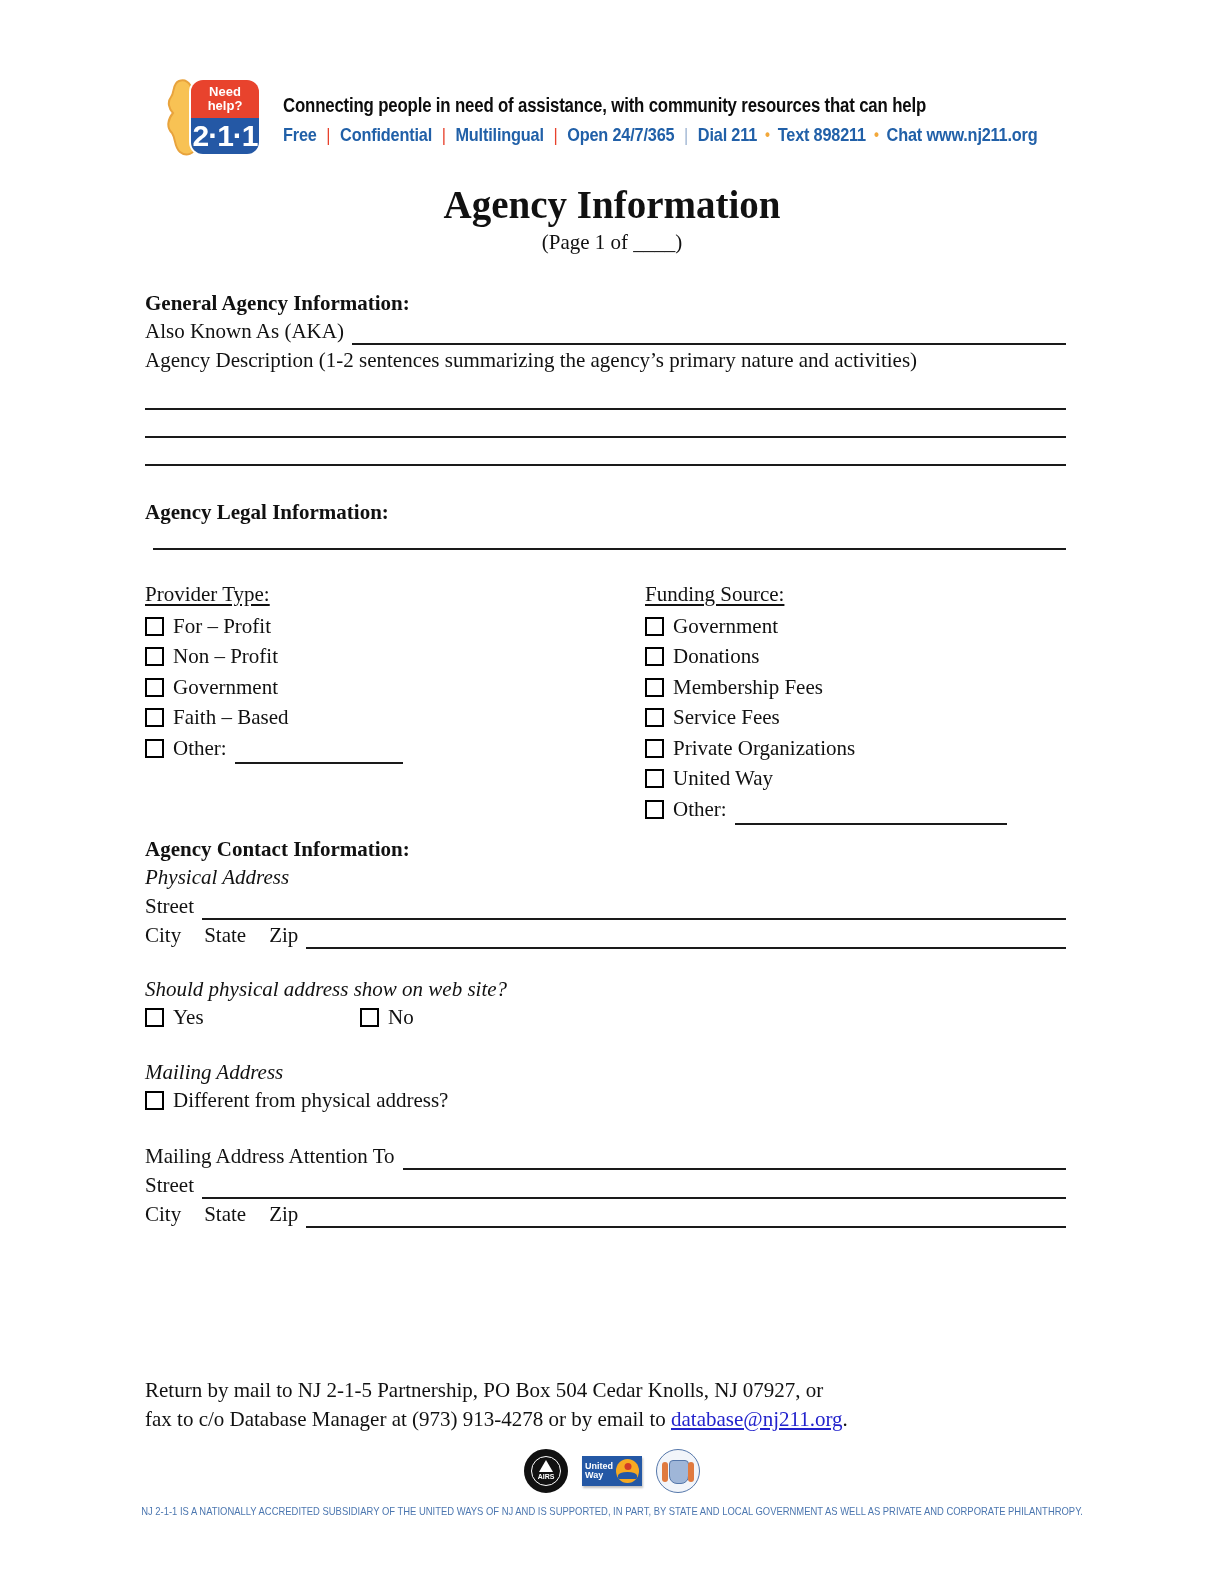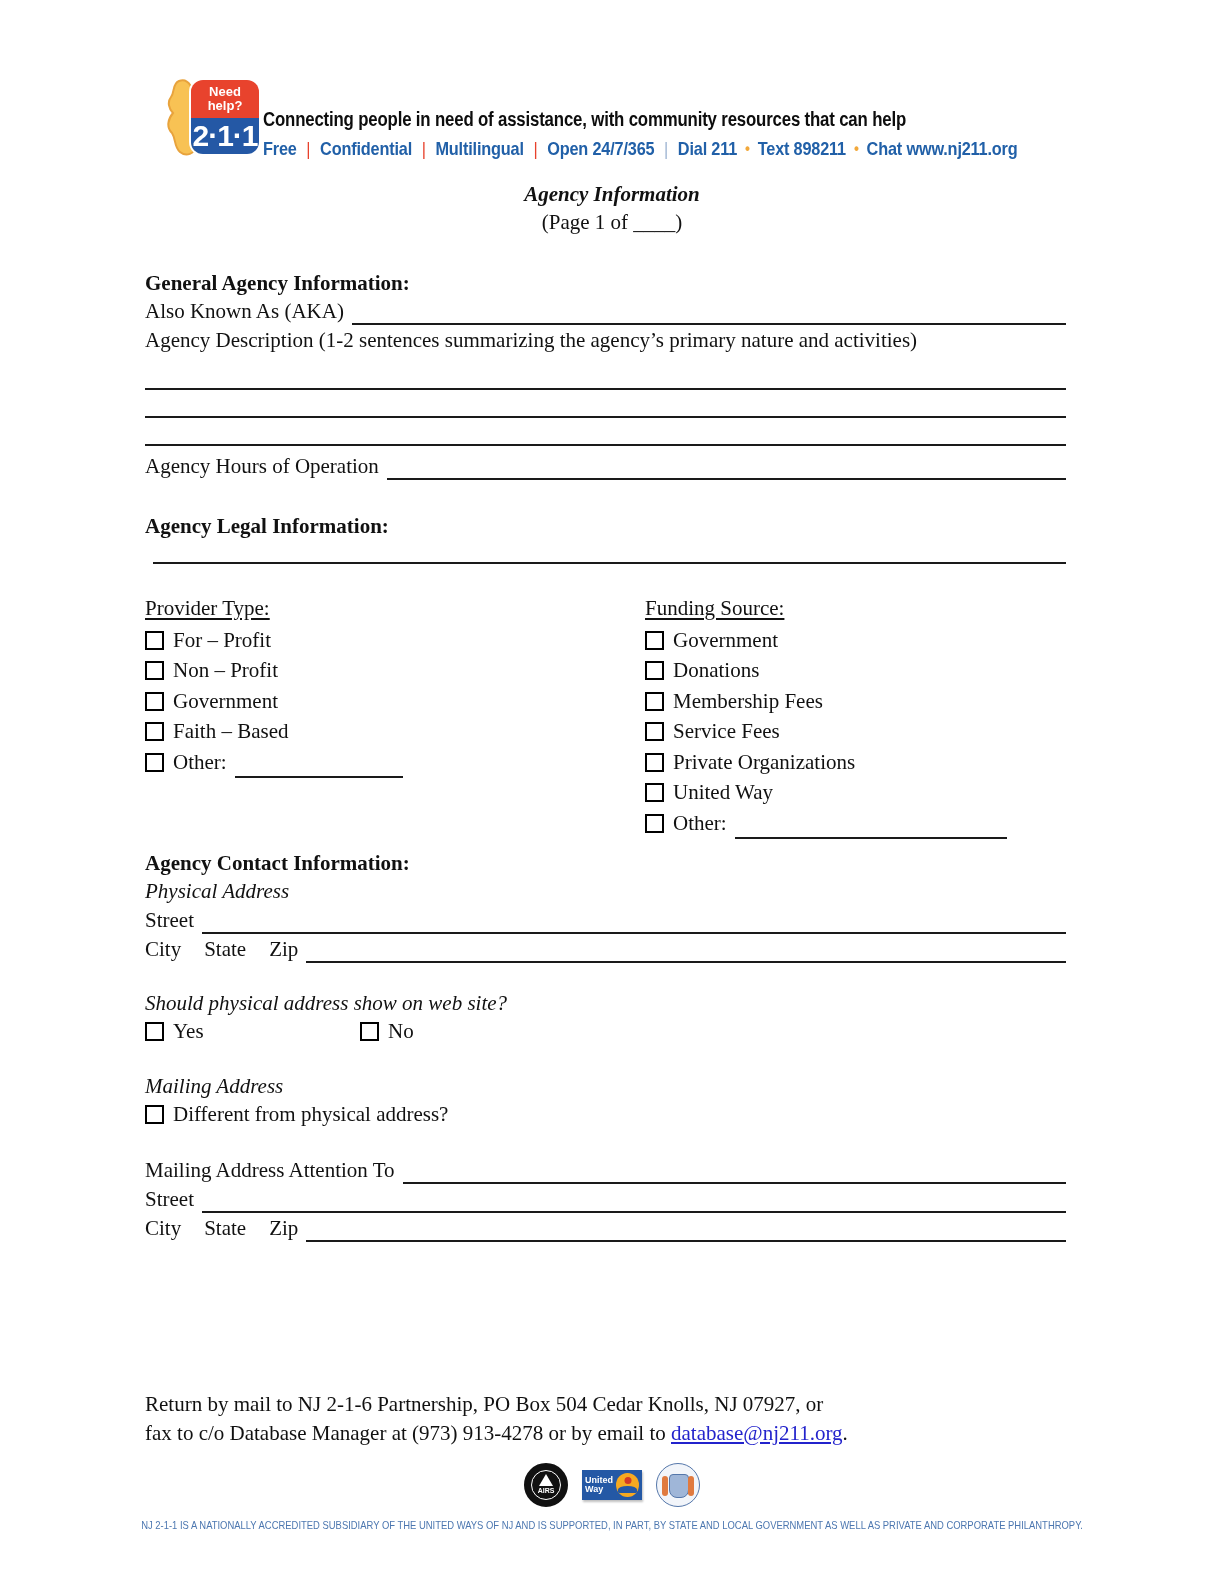--- a/index.html
+++ b/index.html
@@ -11,21 +11,22 @@
     background: #ffffff;
     font-family: "Liberation Serif", serif;
     color: #111;
     overflow: hidden;
   }
   .content { padding: 0 158px 0 145px; }
 
   
   .header {
     display: flex;
-    align-items: flex-end;
+    align-items: center;
+    gap: 20px;
     margin: 76px 0 0 163px;
   }
   .logo211 { position: relative; width: 100px; height: 84px; flex: 0 0 auto; }
   .logo211 svg { position: absolute; left: 0; top: 2px; }
   .logo-badge {
     position: absolute; left: 26px; top: 2px;
     width: 72px; height: 78px;
     border-radius: 14px; overflow: hidden;
     border: 2px solid #fff;
   }
@@ -53,21 +54,21 @@
     white-space: nowrap; transform: scaleX(.88); transform-origin: left center;
     letter-spacing: -0.2px;
     display: flex; align-items: center;
   }
   .sep-pipe { color: #e8412c; margin: 0 11px; font-weight: normal; }
   .sep-pipe.muted { color: #9db4d2; }
   .sep-dot { color: #f2a83b; margin: 0 9px; font-size: 16px; }
 
   
   .title-block { text-align: center; margin-top: 22px; }
-  .title-main { font-size: 21px; font-weight: bold; font-style: italic; }
+  .title-main { font-size: 39px; font-weight: bold; }
   .title-page { font-size: 21px; margin-top: 3px; }
 
   
   .h-bold { font-size: 21px; font-weight: bold; }
   .form-row {
     display: flex; align-items: flex-end;
     font-size: 21px; line-height: 28px; margin-top: 1px;
   }
   .form-row .label { white-space: nowrap; }
   .fill {
@@ -215,24 +216,20 @@
       <span class="fill"></span>
     </div>
     <div class="form-row">
       <span class="label">Agency Description (1-2 sentences summarizing the agency’s primary nature and activities)</span>
     </div>
 
     <div class="blank-line" style="margin-top:8px;"></div>
     <div class="blank-line"></div>
     <div class="blank-line"></div>
 
-    <div class="form-row" style="margin-top:6px;">
-      <span class="label">Agency Hours of Operation</span>
-      <span class="fill"></span>
-    </div>
 
     <div class="h-bold" style="margin-top:34px;">Agency Legal Information:</div>
     <div class="form-row">
       <span class="fill"></span>
     </div>
 
     <div class="columns">
       <div class="col-provider">
         <div class="u-head" style="margin-bottom:4px;">Provider Type:</div>
         <div class="cb-row">
@@ -341,21 +338,21 @@
     <div class="form-row">
       <span class="label">City</span>
       <span class="fill fixed w-city"></span>
       <span class="label lbl-gap">State</span>
       <span class="fill fixed w-state"></span>
       <span class="label lbl-gap">Zip</span>
       <span class="fill"></span>
     </div>
 
     <div class="footer-text">
-      <div>Return by mail to NJ 2-1-6 Partnership, PO Box 504 Cedar Knolls, NJ 07927, or</div>
+      <div>Return by mail to NJ 2-1-5 Partnership, PO Box 504 Cedar Knolls, NJ 07927, or</div>
       <div>
         <span>fax to c/o Database Manager at (973) 913-4278 or by email to </span><span class="email-link">database@nj211.org</span><span>.</span>
       </div>
     </div>
   </div>
 
   <div class="logo-row">
     <div class="airs-logo">
       <span class="airs-mark"></span>
       <span class="airs-inner">AIRS</span>

